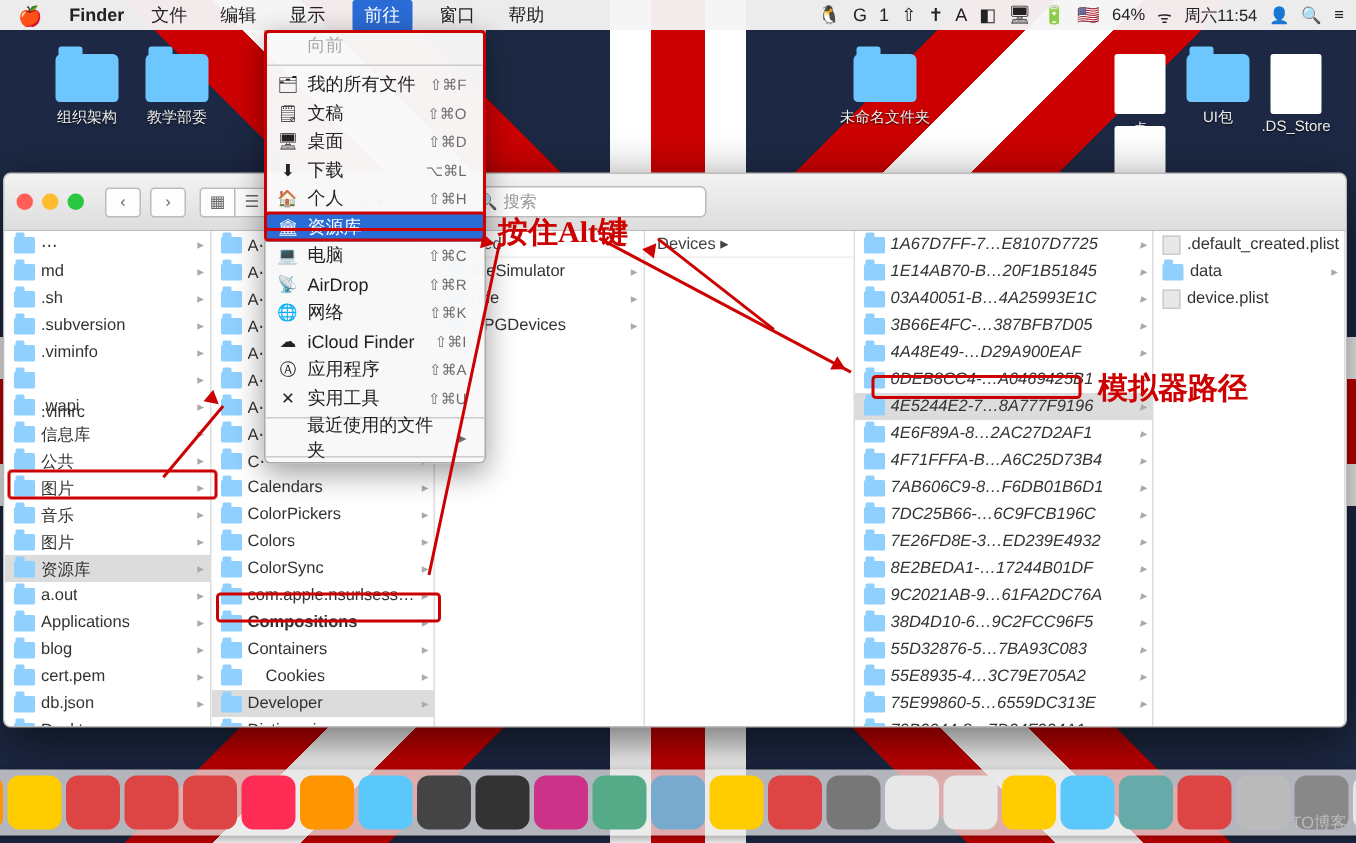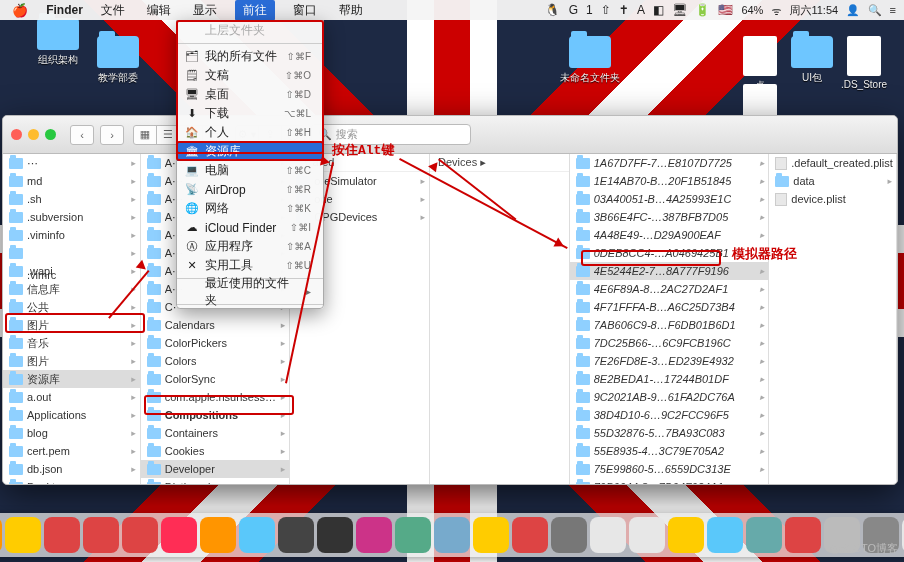--- a/index.html
+++ b/index.html
@@ -58,37 +58,37 @@
 .gomenu { position:absolute; top:20px; left:176px; width:148px; background:rgba(248,248,248,0.98); border:1px solid #aaa; border-radius:0 0 4px 4px; box-shadow:0 6px 20px rgba(0,0,0,0.4); font-size:12px; z-index:30; }
 .gomenu .mi { display:flex; align-items:center; height:19px; padding:0 12px 0 8px; gap:6px; color:#222;}
 .gomenu .mi.dis { color:#aaa; }
 .gomenu .mi.sel { background:#2a6cd6; color:#fff; }
 .gomenu .mi .sc { margin-left:auto; font-size:10px; color:inherit; opacity:0.65;}
 .gomenu .sep { height:1px; background:#ccc; margin:3px 0; }
 .gomenu .mi .mic { width:14px; text-align:center; font-size:11px;}
 
 
 .anno-box { position:absolute; border:2px solid #c00; border-radius:3px; z-index:40; pointer-events:none;}
-.anno-text { position:absolute; color:#c00; font-size:13px; font-weight:bold; z-index:41; pointer-events:none; font-family:Liberation Mono, monospace;}
+.anno-text { position:absolute; color:#c00; font-size:20px; font-weight:bold; z-index:41; pointer-events:none; font-family:Liberation Serif, serif;}
 .anno-line { position:absolute; background:#c00; z-index:39; transform-origin:0 0; pointer-events:none;}
 .anno-line::after{content:"";position:absolute;right:-1px;top:-4px;border:5px solid transparent;border-left:9px solid #c00;}
 
 
 .dock { position:absolute; bottom:5px; left:50%; transform:translateX(-50%); height:44px; background:rgba(230,230,230,0.75); border-radius:8px; padding:3px 8px; display:flex; gap:3px; align-items:center; z-index:10; box-shadow:0 2px 8px rgba(0,0,0,0.4);}
 .dock .app { width:36px; height:36px; border-radius:8px; display:flex; align-items:center; justify-content:center; font-size:18px;}
 
 .watermark { position:absolute; right:6px; bottom:6px; color:#bbb; font-size:11px; z-index:50;}
 </style>
 </head>
 <body>
 
 <div class="desktop"></div>
 
 <div id="dicons">
-    <div class="dicon" style="left: 28px; top: 18px;">
+    <div class="dicon" style="left: 28px; top: 36px;">
       <div class="folder"></div>
       <div>组织架构</div>
     </div>
     <div class="dicon" style="left: 88px; top: 36px;">
       <div class="folder"></div>
       <div>教学部委</div>
     </div>
     <div class="dicon" style="left: 560px; top: 36px;">
       <div class="folder"></div>
       <div>未命名文件夹</div>
@@ -138,21 +138,21 @@
       <span>周六11:54</span>
       <span>👤</span>
       <span>🔍</span>
       <span>≡</span>
     </div>
 </div>
 
 <div class="gomenu" id="gomenu">
     <div class="mi dis">
       <span class="mic"></span>
-      <span>上层文件夹</span>
+      <span>向前</span>
     </div>
     <div class="sep"></div>
     <div class="mi">
       <span class="mic">🗂</span>
       <span>我的所有文件</span>
       <span class="sc">⇧⌘F</span>
     </div>
     <div class="mi">
       <span class="mic">🗒</span>
       <span>文稿</span>
@@ -415,21 +415,21 @@
           <span style="overflow: hidden; text-overflow: ellipsis; font-weight: bold;">Compositions</span>
           <span class="arr">▸</span>
         </div>
         <div class="row">
           <span class="fico"></span>
           <span style="overflow: hidden; text-overflow: ellipsis;">Containers</span>
           <span class="arr">▸</span>
         </div>
         <div class="row">
           <span class="fico"></span>
-          <span style="overflow: hidden; text-overflow: ellipsis;">Cookies</span>
+          <span style="overflow: hidden; text-overflow: ellipsis; margin-left: 12px;">Cookies</span>
           <span class="arr">▸</span>
         </div>
         <div class="row sel">
           <span class="fico"></span>
           <span style="overflow: hidden; text-overflow: ellipsis;">Developer</span>
           <span class="arr">▸</span>
         </div>
         <div class="row">
           <span class="fico"></span>
           <span style="overflow: hidden; text-overflow: ellipsis;">Dictionaries</span>

